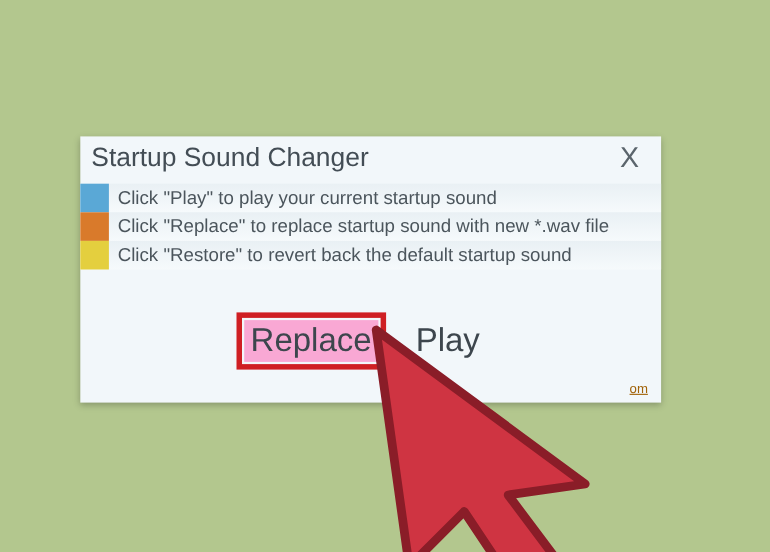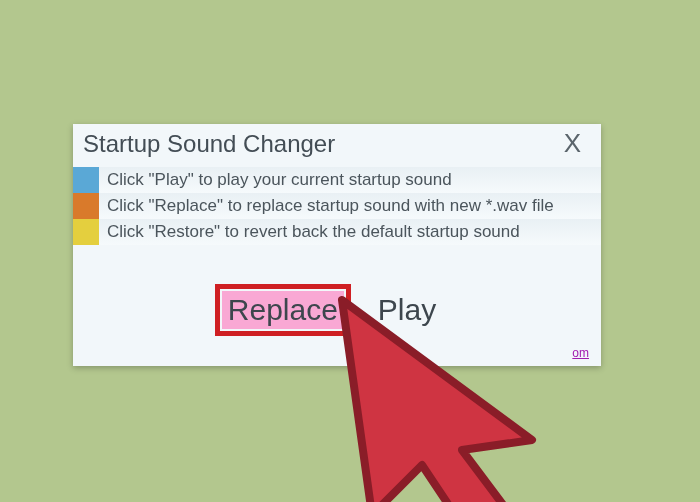--- a/index.html
+++ b/index.html
@@ -82,21 +82,21 @@
   .btn.highlight {
     background: #f9a8d4;
     outline: 5px solid #cf1f23;
     outline-offset: 2px;
   }
   .link {
     position: absolute;
     right: 12px;
     bottom: 6px;
     font-size: 12px;
-    color: #a21caf;
+    color: #a16207;
     text-decoration: underline;
   }
   
   .cursor {
     position: absolute;
     left: 322px;
     top: 280px;
     width: 300px;
     height: 260px;
     pointer-events: none;

